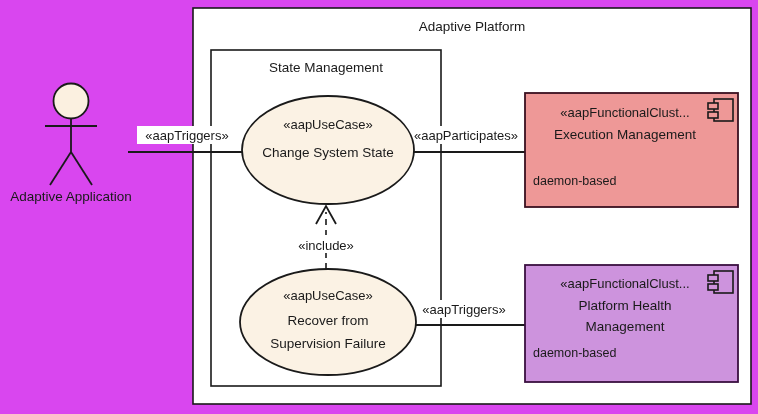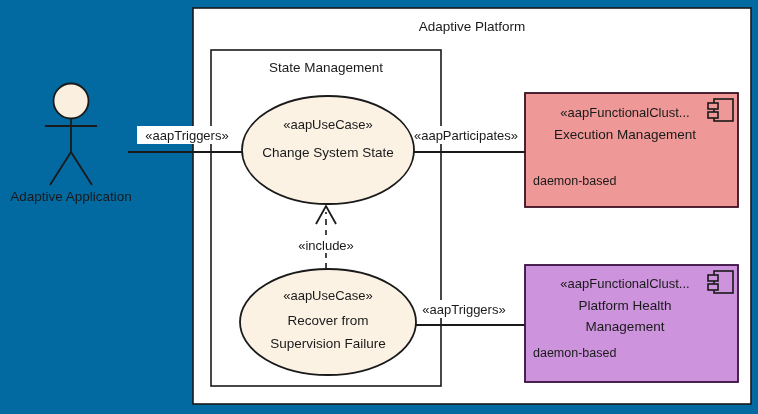--- a/index.html
+++ b/index.html
@@ -4,21 +4,21 @@
 <style>
   html, body {
     margin: 0;
     padding: 0;
     background: #ffffff;
   }
   #canvas {
     position: relative;
     width: 758px;
     height: 414px;
-    background: #0369a1;
+    background: #d946ef;
     font-family: "Liberation Sans", sans-serif;
     overflow: hidden;
   }
   #canvas svg {
     position: absolute;
     top: 0;
     left: 0;
   }
   .diagram-text {
     font-family: "Liberation Sans", sans-serif;

